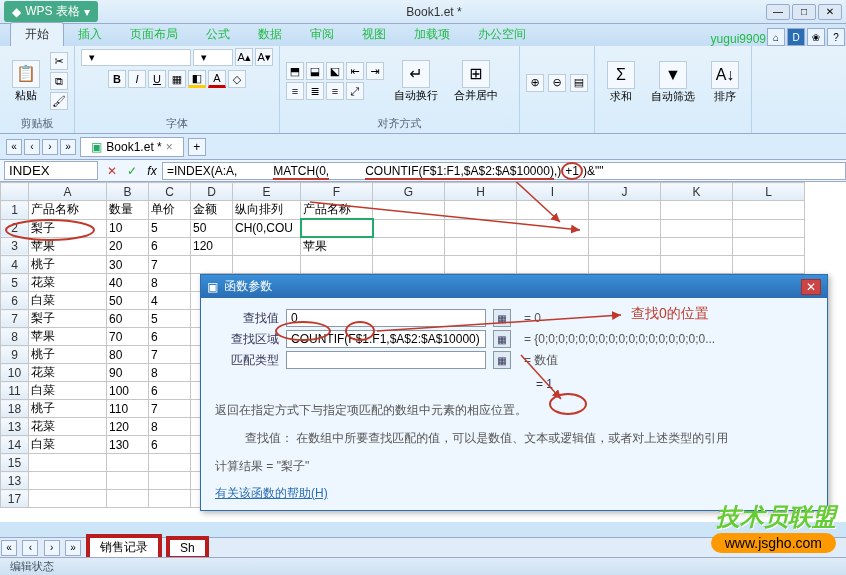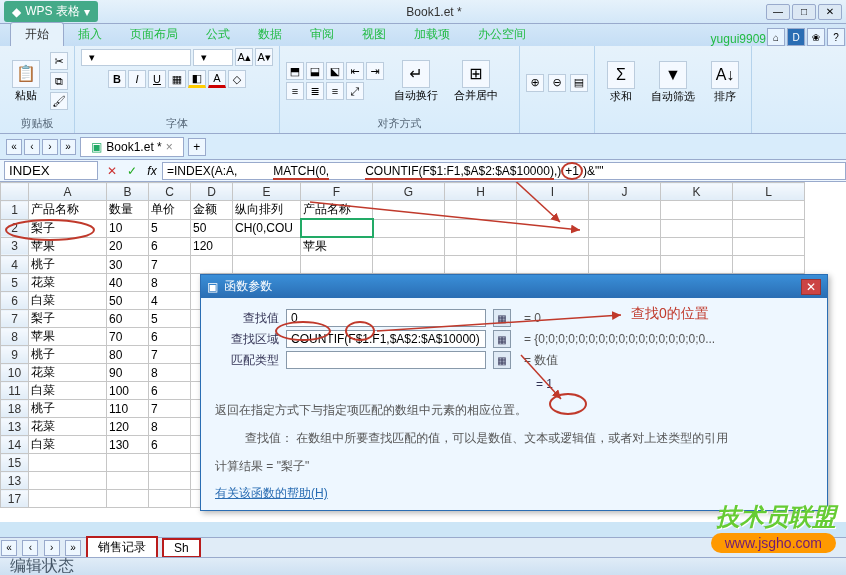--- a/index.html
+++ b/index.html
@@ -69,27 +69,27 @@
 .drow input { width: 200px; border: 1px solid #89a; padding: 1px 4px; font-size: 12px; }
 .drow .refbtn { width: 18px; height: 18px; border: 1px solid #89a; background: #dfeaf5; display: flex; align-items: center; justify-content: center; font-size: 10px; }
 .drow .eq { margin-left: 6px; color: #555; white-space: nowrap; overflow: hidden; }
 .desc { margin: 10px 0; color: #555; line-height: 1.5; }
 .helplink { color: #2a6db3; text-decoration: underline; cursor: pointer; }
 .dialog .circle { position: absolute; border: 2px solid #c0392b; border-radius: 50%; pointer-events: none; }
 
 
 .sheettabs { position: absolute; bottom: 18px; left: 0; right: 0; height: 20px; background: #e0ecf7; display: flex; align-items: center; font-size: 12px; border-top: 1px solid #9ac; }
 .sheettabs .nav span { width: 16px; height: 16px; border: 1px solid #9ac; background: #eef7ff; display: inline-flex; align-items: center; justify-content: center; font-size: 10px; margin: 0 1px; }
-.sheettabs .stab { background: #fff; border: 2px solid #b91c1c; padding: 1px 10px; margin-left: 4px; }
-.status { position: absolute; bottom: 0; left: 0; right: 0; height: 18px; background: linear-gradient(#e0ecf7,#cde0f2); font-size: 16px; display: flex; align-items: center; padding: 0 10px; color: #456; border-top: 1px solid #9ac; }
+.sheettabs .stab { background: #fff; border: 4px solid #b91c1c; padding: 1px 10px; margin-left: 4px; }
+.status { position: absolute; bottom: 0; left: 0; right: 0; height: 18px; background: linear-gradient(#e0ecf7,#cde0f2); font-size: 11px; display: flex; align-items: center; padding: 0 10px; color: #456; border-top: 1px solid #9ac; }
 
 
 .watermark { position: absolute; right: 10px; bottom: 22px; text-align: right; z-index: 30; pointer-events: none; }
 .watermark .w1 { font-size: 24px; font-weight: bold; color: #6c3; text-shadow: 1px 1px #fff; font-style: italic; }
-.watermark .w2 { background: #f90; color: #701a75; padding: 2px 14px; border-radius: 10px; font-size: 14px; display: inline-block; }
+.watermark .w2 { background: #f90; color: #000000; padding: 2px 14px; border-radius: 10px; font-size: 14px; display: inline-block; }
 
 svg.arrow { position: absolute; pointer-events: none; z-index: 5; }
 </style>
 </head>
 <body>
 
 <div class="title-bar">
   <div class="appmenu">
     <span>◆</span>
     <span>WPS 表格</span>

